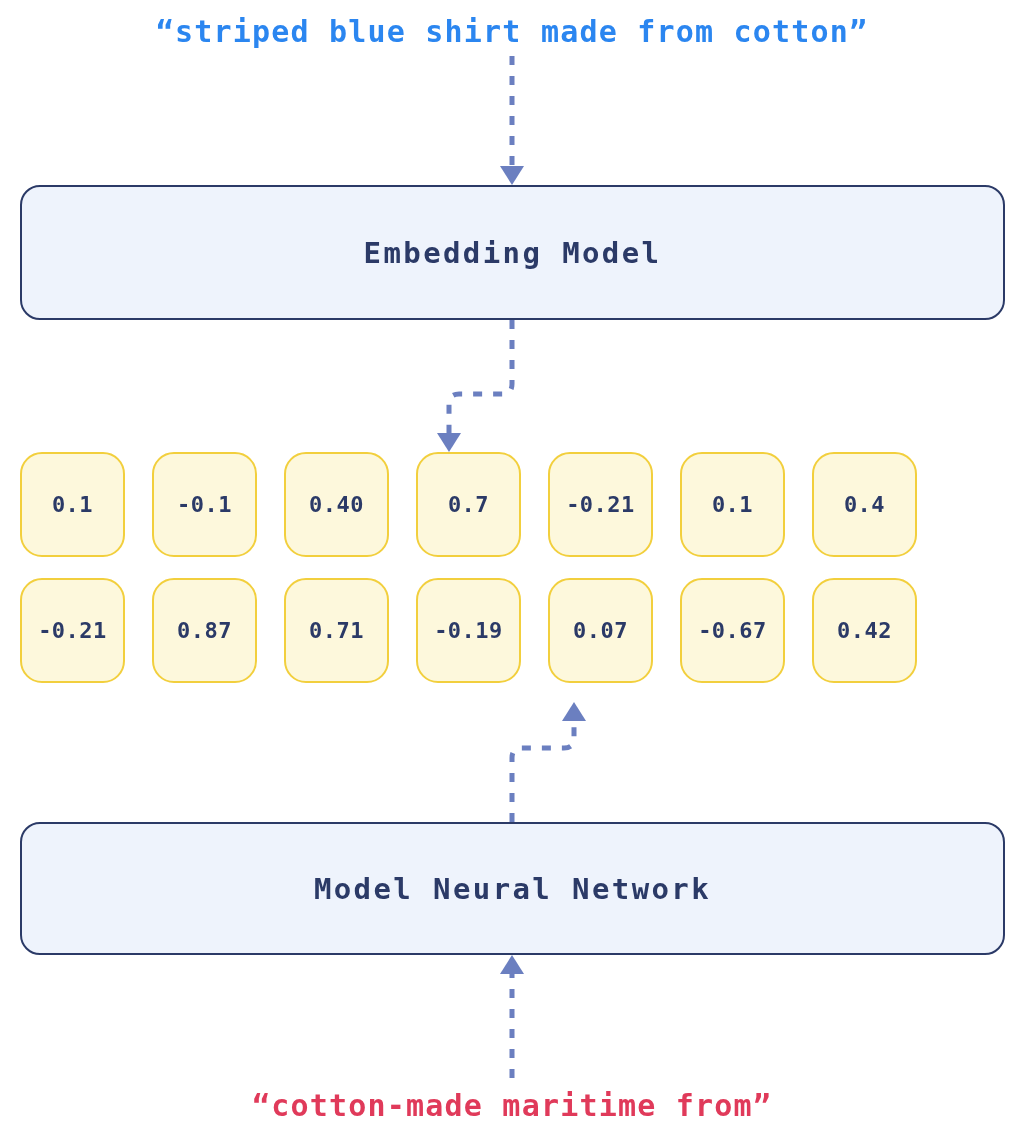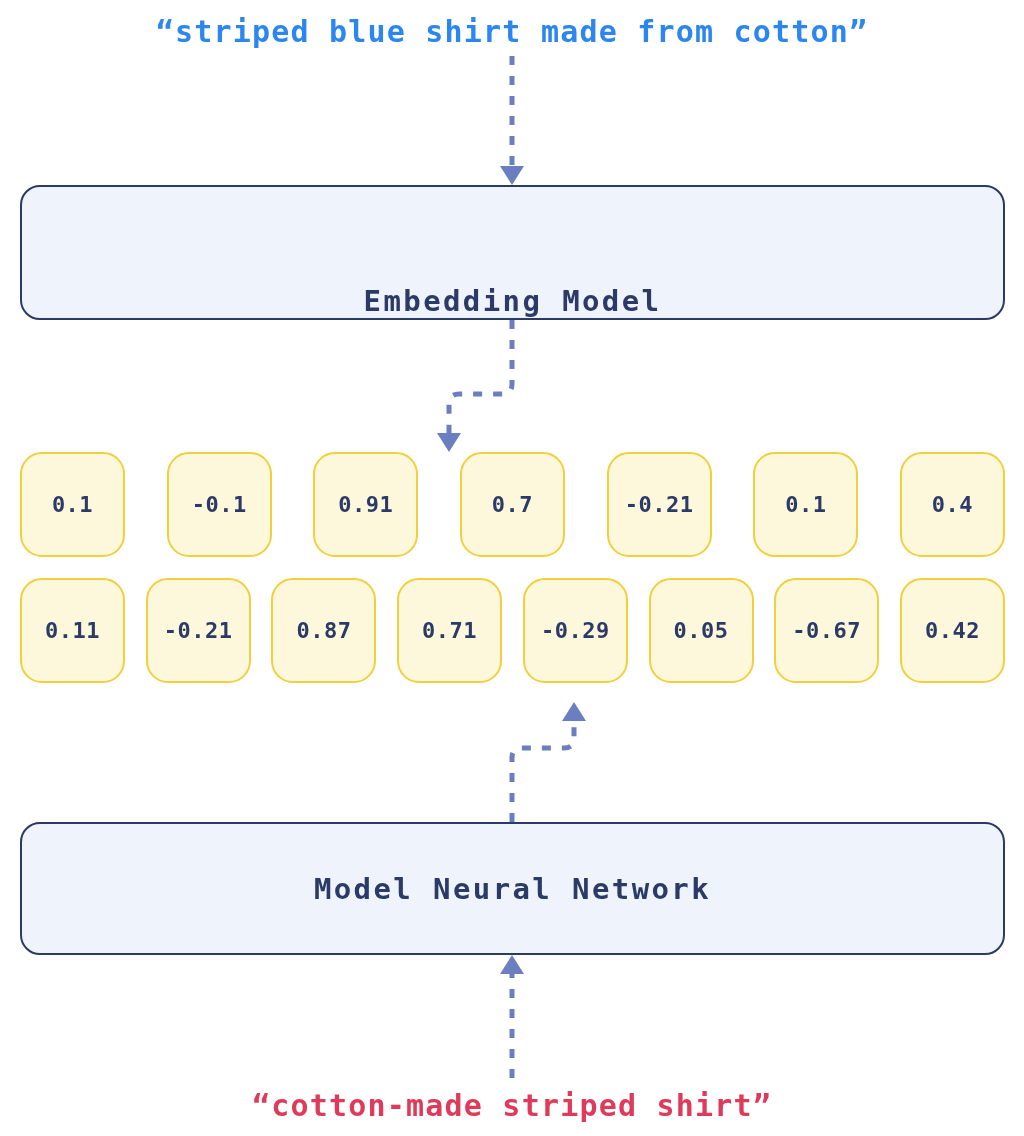--- a/index.html
+++ b/index.html
@@ -62,32 +62,31 @@
     font-family: "DejaVu Sans Mono", "Liberation Mono", monospace;
     font-size: 29px;
     font-weight: 600;
     letter-spacing: 2.4px;
     color: #2b3a67;
     white-space: pre;
   }
   #embedding-model-box {
     top: 185px;
     height: 135px;
-    align-items: flex-end;
   }
   #dnn-box {
     top: 822px;
     height: 133px;
   }
 
   
   .vector-row {
     position: absolute;
     left: 20px;
-    width: 985px;
+    width: 897px;
     display: flex;
     justify-content: space-between;
   }
   #vector-row-1 { top: 452px; }
   #vector-row-2 { top: 578px; }
 
   .vector-cell {
     width: 105px;
     height: 105px;
     box-sizing: border-box;
@@ -131,43 +130,42 @@
 
   <div class="caption" id="caption-top">“striped blue shirt made from cotton”</div>
 
   <div class="model-box" id="embedding-model-box">
     <span class="model-label">Embedding Model</span>
   </div>
 
   <div class="vector-row" id="vector-row-1">
     <div class="vector-cell">0.1</div>
     <div class="vector-cell">-0.1</div>
-    <div class="vector-cell">0.91</div>
+    <div class="vector-cell">0.40</div>
     <div class="vector-cell">0.7</div>
     <div class="vector-cell">-0.21</div>
     <div class="vector-cell">0.1</div>
     <div class="vector-cell">0.4</div>
   </div>
 
   <div class="vector-row" id="vector-row-2">
-    <div class="vector-cell">0.11</div>
     <div class="vector-cell">-0.21</div>
     <div class="vector-cell">0.87</div>
     <div class="vector-cell">0.71</div>
-    <div class="vector-cell">-0.29</div>
-    <div class="vector-cell">0.05</div>
+    <div class="vector-cell">-0.19</div>
+    <div class="vector-cell">0.07</div>
     <div class="vector-cell">-0.67</div>
     <div class="vector-cell">0.42</div>
   </div>
 
   <div class="model-box" id="dnn-box">
     <span class="model-label">Model Neural Network</span>
   </div>
 
-  <div class="caption" id="caption-bottom">“cotton-made striped shirt”</div>
+  <div class="caption" id="caption-bottom">“cotton-made maritime from”</div>
 
   <svg id="connectors" viewBox="0 0 1024 1136">
 
     <g>
       <path class="conn-line" d="M512,56 L512,166"></path>
       <path class="conn-head" d="M500,166 L524,166 L512,185 Z"></path>
     </g>
 
     <g>
       <path class="conn-line" d="M512,320 L512,384 Q512,394 502,394 L459,394 Q449,394 449,404 L449,433"></path>

